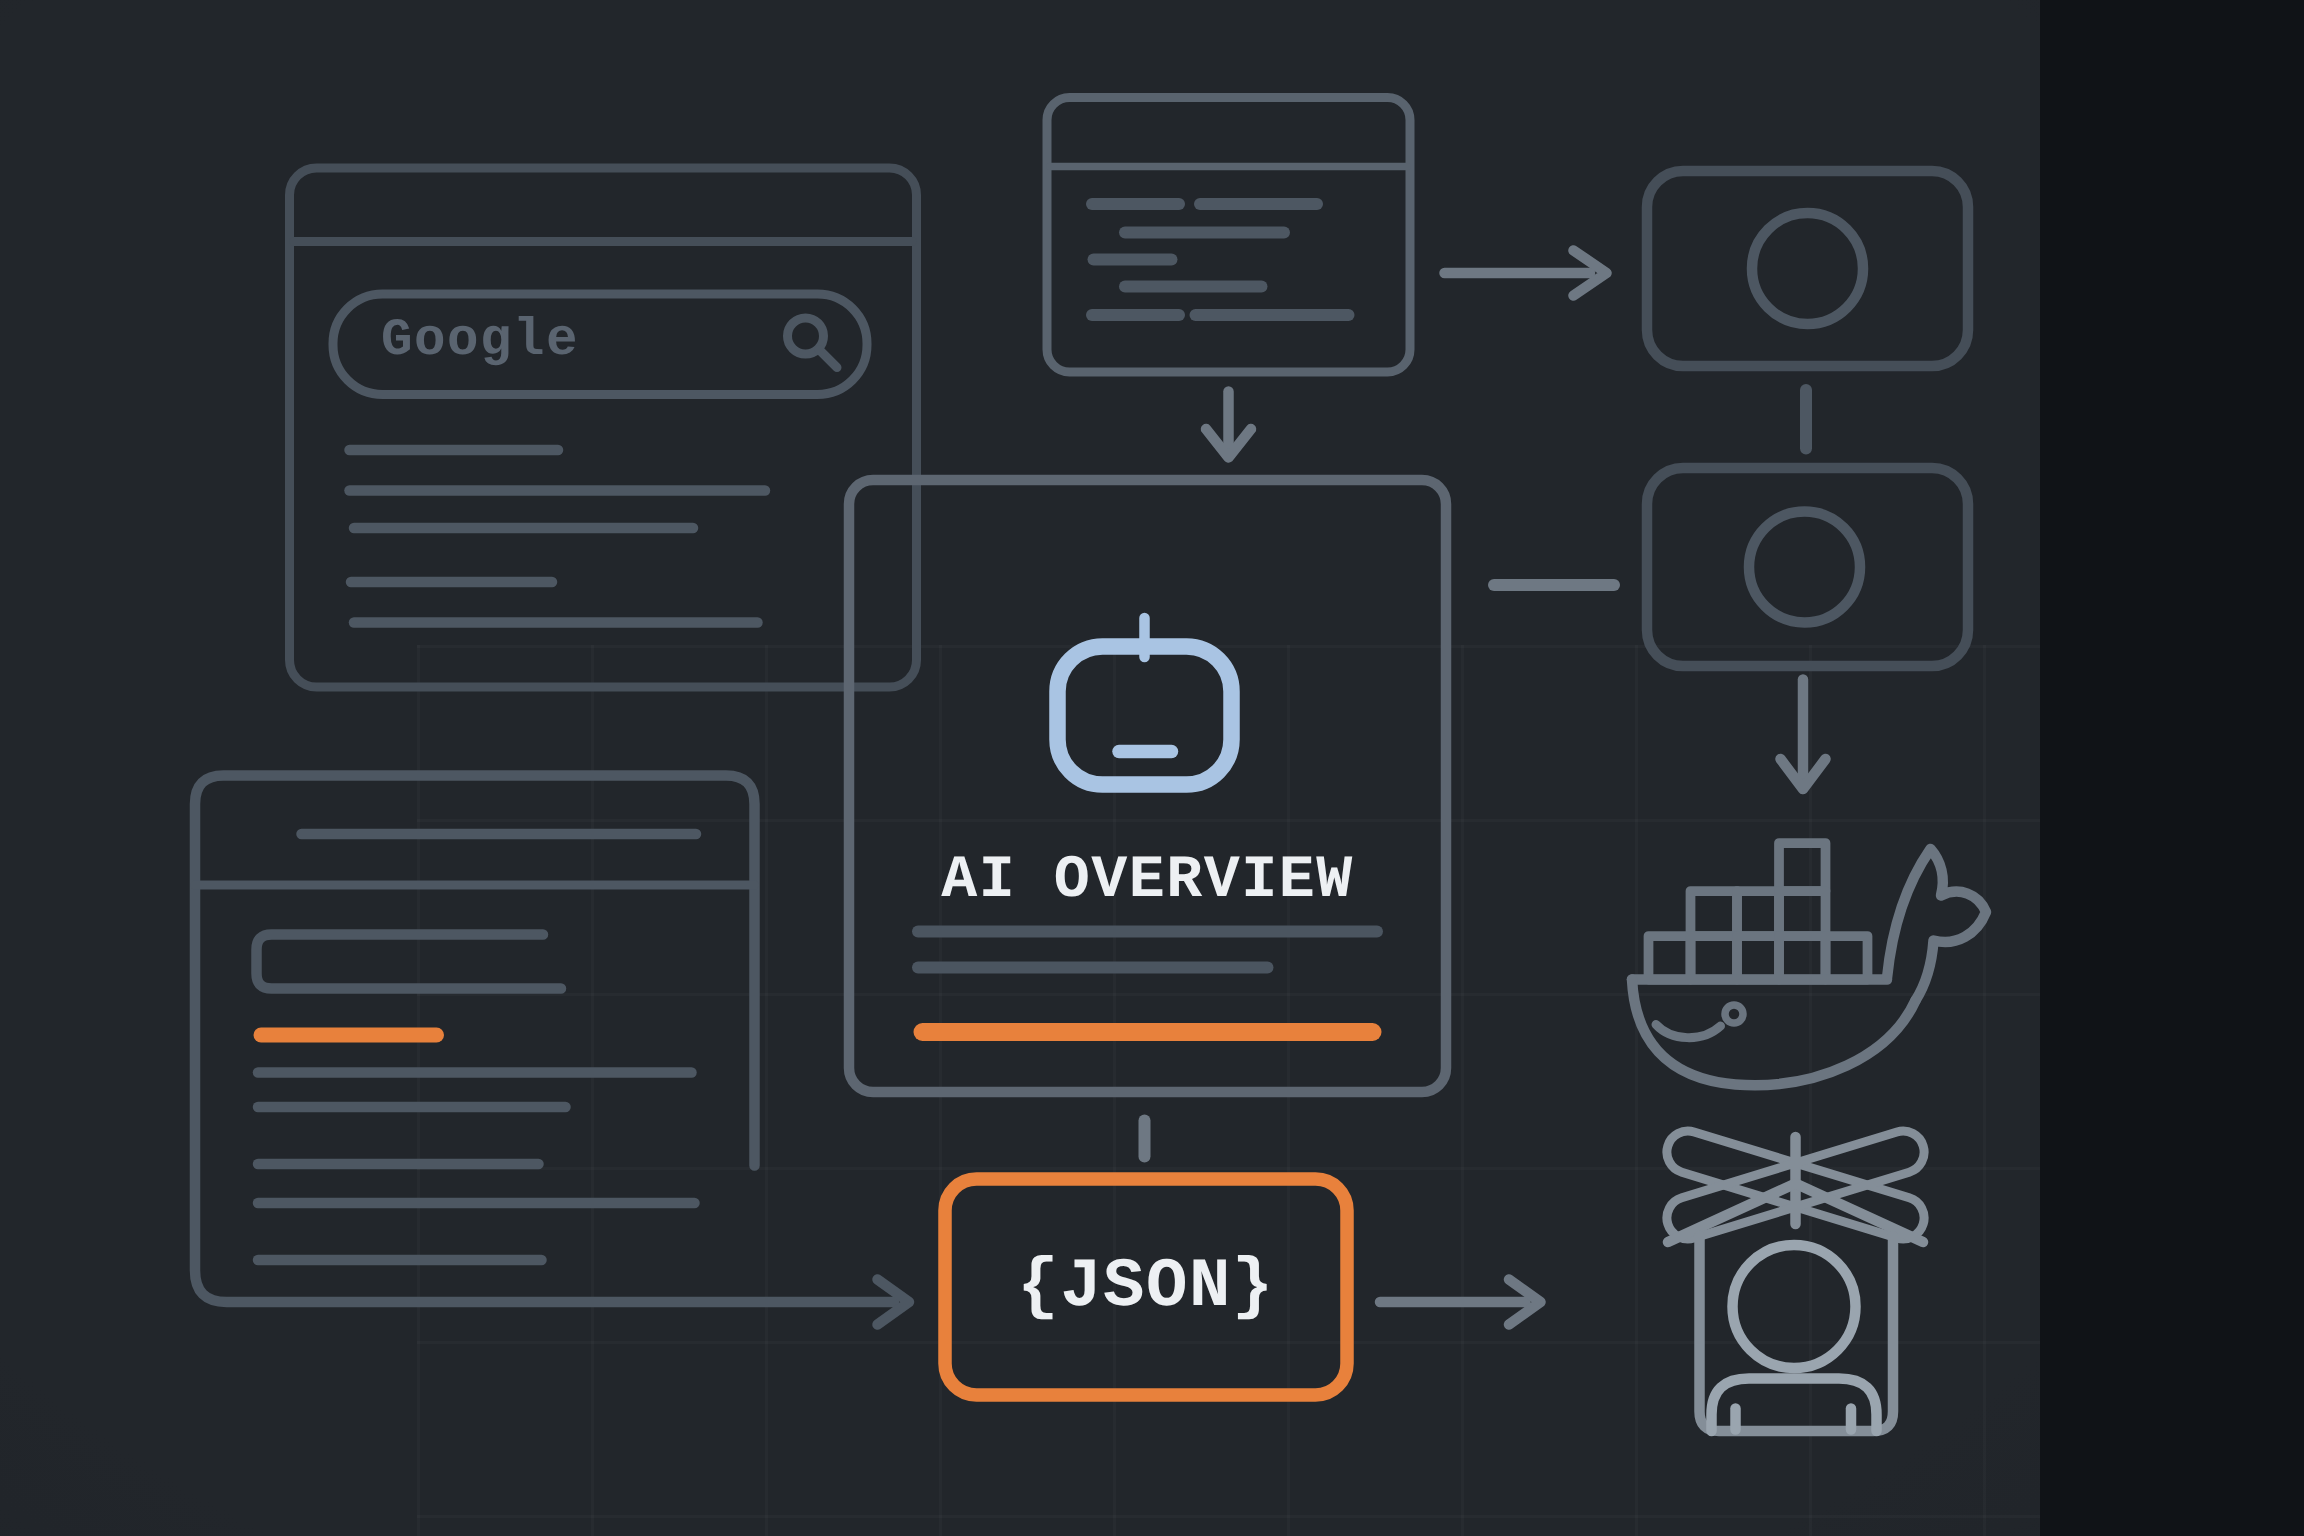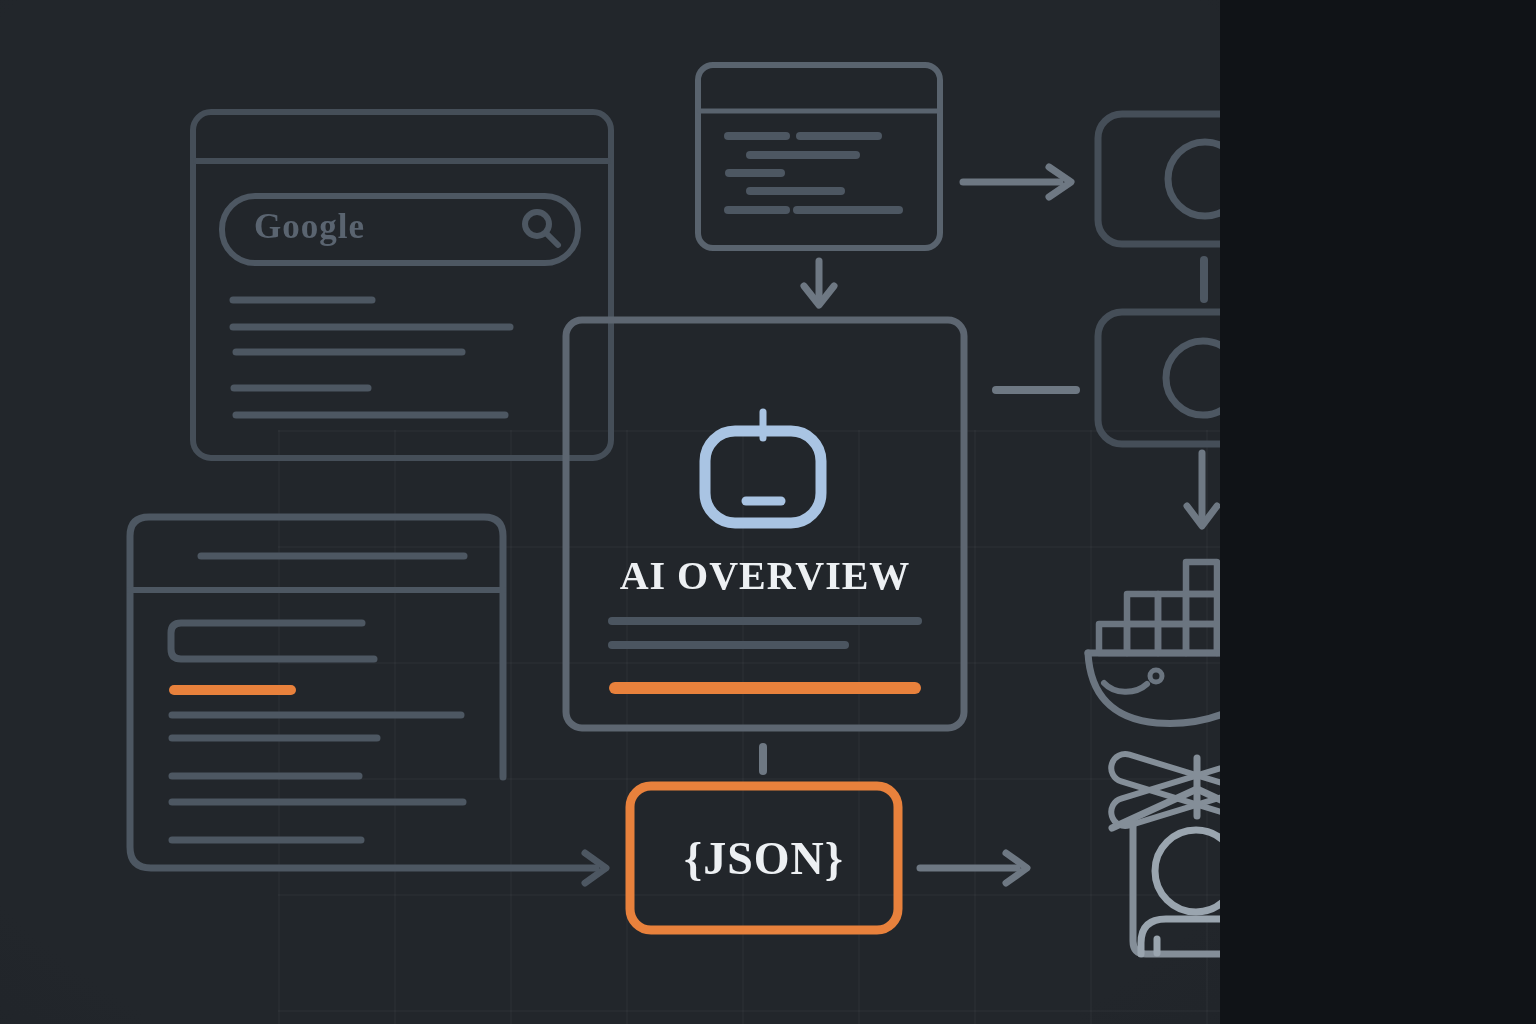--- a/index.html
+++ b/index.html
@@ -5,23 +5,23 @@
   :root{
     --bg:#22262b; --bg-edge:#1a1e23; --card-bg:#1f242b;
     --line-dim:#454e58; --line-mid:#4d5762; --line-bright:#6e7883;
     --whale:#6b7580; --person:#848e98; --person-bright:#9aa5af;
     --blue:#30559b; --blue-light:#8fadd9; --robot:#a9c4e3;
     --orange:#e8813c; --text-light:#edf0f3; --text-gray:#5a6470;
     --grid:rgba(255,255,255,0.025);
   }
   html,body{margin:0;padding:0;background:#101317;}
   .canvas{
-    position:relative;width:1220px;height:1024px;overflow:hidden;
+    position:relative;width:1360px;height:1024px;overflow:hidden;
     background:radial-gradient(120% 120% at 50% 45%, var(--bg) 55%, var(--bg-edge) 100%);
-    font-family:Liberation Serif, serif;
+    font-family:Liberation Mono, monospace;
   }
   .grid{
     position:absolute;left:278px;top:430px;width:1258px;height:594px;
     background-image:
       linear-gradient(var(--grid) 2px, transparent 2px),
       linear-gradient(90deg, var(--grid) 2px, transparent 2px);
     background-size:116px 116px;
     pointer-events:none;
   }
   svg.art{position:absolute;left:0;top:0;}
@@ -38,21 +38,21 @@
   .f-dim{fill:var(--line-dim);stroke:none;}
   .f-mid{fill:var(--line-mid);stroke:none;}
   .f-dot{fill:#5a646f;stroke:none;}
   .f-blue{fill:var(--blue);stroke:none;}
   .f-pill{fill:var(--blue-light);stroke:none;}
   .f-robot{fill:var(--robot);stroke:none;}
   .f-personbr{fill:var(--person-bright);stroke:none;}
   .f-card{fill:var(--card-bg);}
   .label{position:absolute;color:var(--text-light);font-weight:bold;}
   .google-label{left:254px;top:207px;font-size:35px;color:var(--text-gray);letter-spacing:1px;}
-  .ai-title{left:566px;top:552px;width:398px;text-align:center;font-size:40px;letter-spacing:1px;}
+  .ai-title{left:566px;top:565px;width:398px;text-align:center;font-size:40px;letter-spacing:1px;}
   .json-label{left:630px;top:786px;width:268px;height:144px;display:flex;align-items:center;justify-content:center;font-size:46px;letter-spacing:1px;text-align:center;}
 </style>
 </head>
 <body>
 
 <div class="canvas">
 
   <div class="grid"></div>
 
   <svg class="art" width="1536" height="1024" viewBox="0 0 1536 1024">

